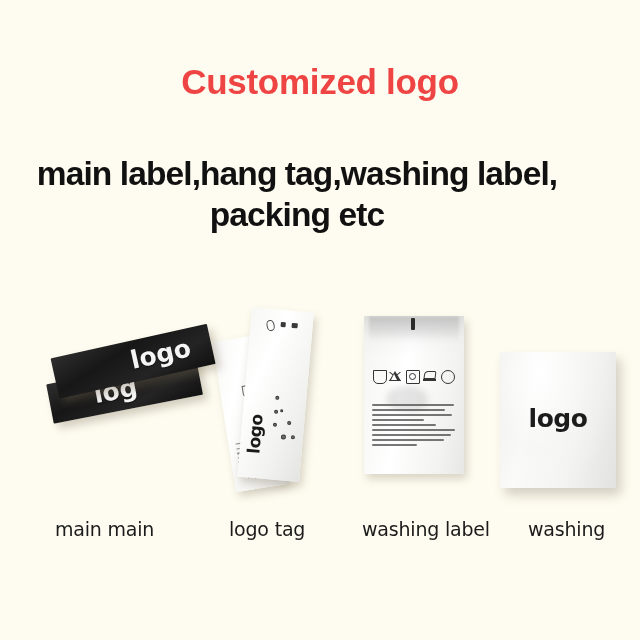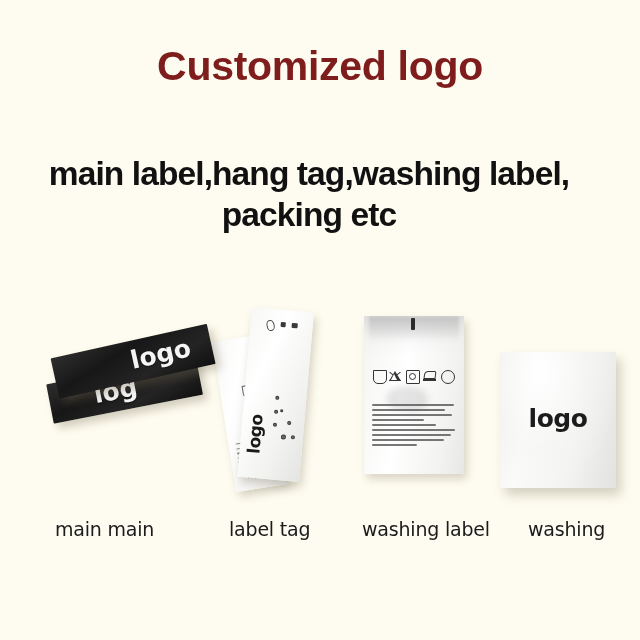--- a/index.html
+++ b/index.html
@@ -19,32 +19,32 @@
     left: 0; top: 0;
     width: 640px;
     height: 640px;
     background: #fefcf0;
   }
 
   
   .title {
     position: absolute;
     left: 0;
-    top: 44px;
+    top: 60px;
     width: 640px;
     text-align: center;
-    font-size: 41px;
+    font-size: 35px;
     font-weight: bold;
-    color: #7f1d1d;
+    color: #ef4444;
     letter-spacing: -0.3px;
     line-height: 44px;
   }
   .subtitle {
     position: absolute;
-    left: 13px;
+    left: 1px;
     top: 153px;
     width: 592px;
     text-align: center;
     font-size: 33.5px;
     font-weight: bold;
     color: #111111;
     line-height: 41px;
     letter-spacing: -0.9px;
   }
   .subtitle .ln2 { display: block; text-align: center; }
@@ -510,18 +510,18 @@
     <div class="packing-group">
       <div class="pack-body">
         <span class="pack-logo">logo</span>
       </div>
     </div>
 
   </div>
 
   <div class="captions">
     <span class="caption c0">main main</span>
-    <span class="caption c1">label tag</span>
+    <span class="caption c1">logo tag</span>
     <span class="caption c2">washing label</span>
     <span class="caption c3">washing</span>
   </div>
 
 </div>
 
 </body></html>

